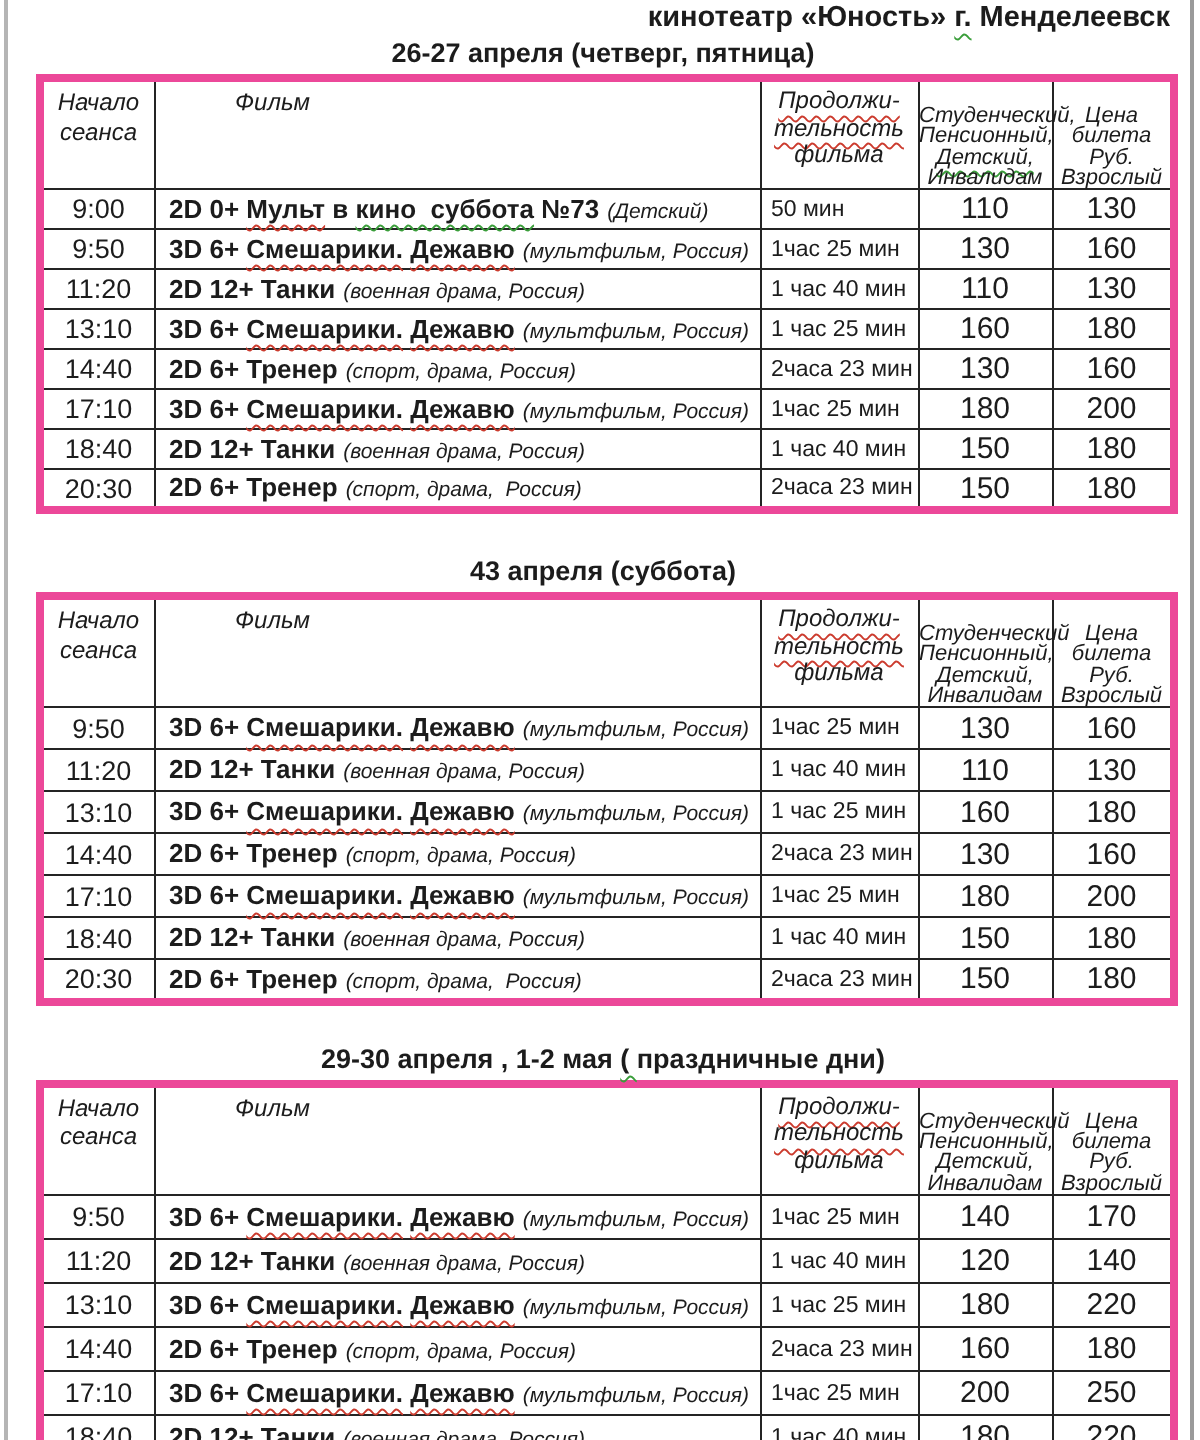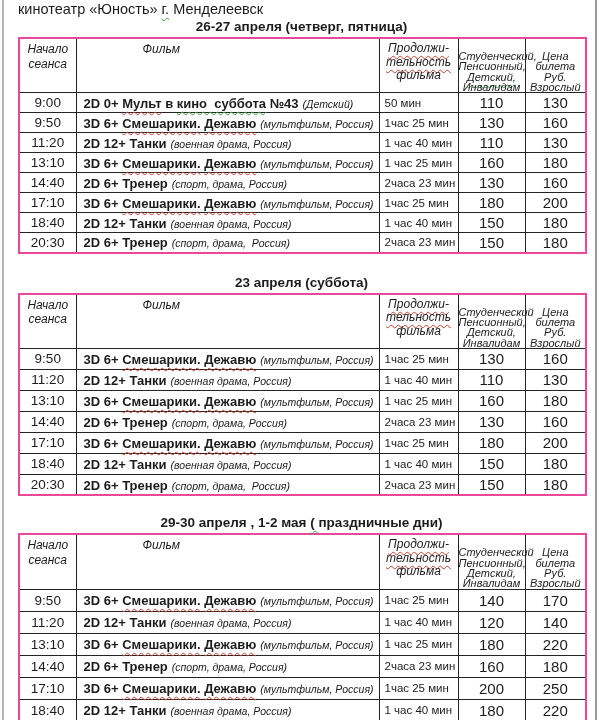--- a/index.html
+++ b/index.html
@@ -5,34 +5,34 @@
   * { margin:0; padding:0; box-sizing:border-box; }
   html,body { width:600px; height:720px; overflow:hidden; background:#ffffff;
               font-family:"Liberation Sans","DejaVu Sans",sans-serif; color:#1c1c1c; }
   .page-edge { position:absolute; top:0; bottom:0; width:1.5px; background:#9a9a9a; }
   .page-edge.left  { left:2px; background:#b5b5b5; }
   .page-edge.right { left:595px; }
 
   .content { position:relative; width:567px; margin-left:18px; }
 
   .page-title    { text-align:center; font-weight:bold; font-size:14.5px; line-height:18px; padding-top:2px; }
-  .page-subtitle { text-align:left; font-weight:normal; font-size:14.5px; line-height:18px; white-space:pre-wrap; }
+  .page-subtitle { text-align:right; font-weight:bold; font-size:14.5px; line-height:18px; white-space:pre-wrap; }
   .date-title    { text-align:center; font-weight:bold; font-size:13.5px; line-height:17px; white-space:pre-wrap; }
 
   .sched-section { margin-bottom:0; }
   .sec-gap1 { margin-top:20px; }
   .sec-gap2 { margin-top:18px; }
 
   table.sched-table { border-collapse:collapse; width:567px; table-layout:fixed; margin-top:2px; }
   table.sched-table th, table.sched-table td { border:1.6px solid #242424; }
-  table.sched-table { border:2px solid #ec4899; }
+  table.sched-table { border:4px solid #ec4899; }
 
   th { font-style:italic; font-weight:normal; vertical-align:top; padding-top:3px; height:43px; }
   th.h-time { font-size:12px; line-height:14.5px; }
-  th.h-film { font-size:12px; text-align:left; padding-left:66px;margin-left:44px; }
+  th.h-film { font-size:12px; text-align:left; padding-left:40px;margin-left:44px; }
   th.h-dur  { font-size:12px; line-height:13.5px; }
   th.h-disc, th.h-price { font-size:11px; line-height:10.3px; padding-top:12px; }
   .hline { display:block; text-align:center; }
 
   td { vertical-align:middle; }
   .s0 td { height:20px; }
   .s1 td { height:21px; }
   .s2 td { height:22px; }
   td.c-time  { text-align:center; font-size:13.5px; }
   td.c-film  { text-align:left; padding-left:7px; white-space:pre-wrap; }
@@ -86,21 +86,21 @@
           <th class="h-price">
                 <span class="hline">Цена билета</span>
                 <span class="hline">Руб.</span>
                 <span class="hline">Взрослый</span>
               </th>
         </tr>
       </thead>
       <tbody>
   <tr>
     <td class="c-time">9:00</td>
-    <td class="c-film"><span class="film-title"><span>2D 0+ </span><span class="sp-red">Мульт</span><span> в </span><span class="sp-green">кино  суббота</span><span> №43</span></span><span class="film-genre">(Детский)</span></td>
+    <td class="c-film"><span class="film-title"><span>2D 0+ </span><span class="sp-red">Мульт</span><span> в </span><span class="sp-green">кино  суббота</span><span> №73</span></span><span class="film-genre">(Детский)</span></td>
     <td class="c-dur">50 мин</td>
     <td class="c-disc">110</td>
     <td class="c-price">130</td>
   </tr>
 
   <tr>
     <td class="c-time">9:50</td>
     <td class="c-film"><span class="film-title"><span>3D 6+ </span><span class="sp-red">Смешарики.</span><span> </span><span class="sp-red">Дежавю</span></span><span class="film-genre">(мультфильм, Россия)</span></td>
     <td class="c-dur">1час 25 мин</td>
     <td class="c-disc">130</td>
@@ -152,21 +152,21 @@
     <td class="c-film"><span class="film-title"><span>2D 6+ Тренер</span></span><span class="film-genre">(спорт, драма,  Россия)</span></td>
     <td class="c-dur">2часа 23 мин</td>
     <td class="c-disc">150</td>
     <td class="c-price">180</td>
   </tr>
 </tbody>
     </table>
   </section>
 
   <section class="sched-section s1 sec-gap1">
-    <div class="date-title"><span>23 апреля (суббота)</span></div>
+    <div class="date-title"><span>43 апреля (суббота)</span></div>
     <table class="sched-table">
       <colgroup>
         <col style="width:57px">
             <col style="width:303px">
             <col style="width:79px">
             <col style="width:67px">
             <col style="width:61px">
       </colgroup>
       <thead>
         <tr>

